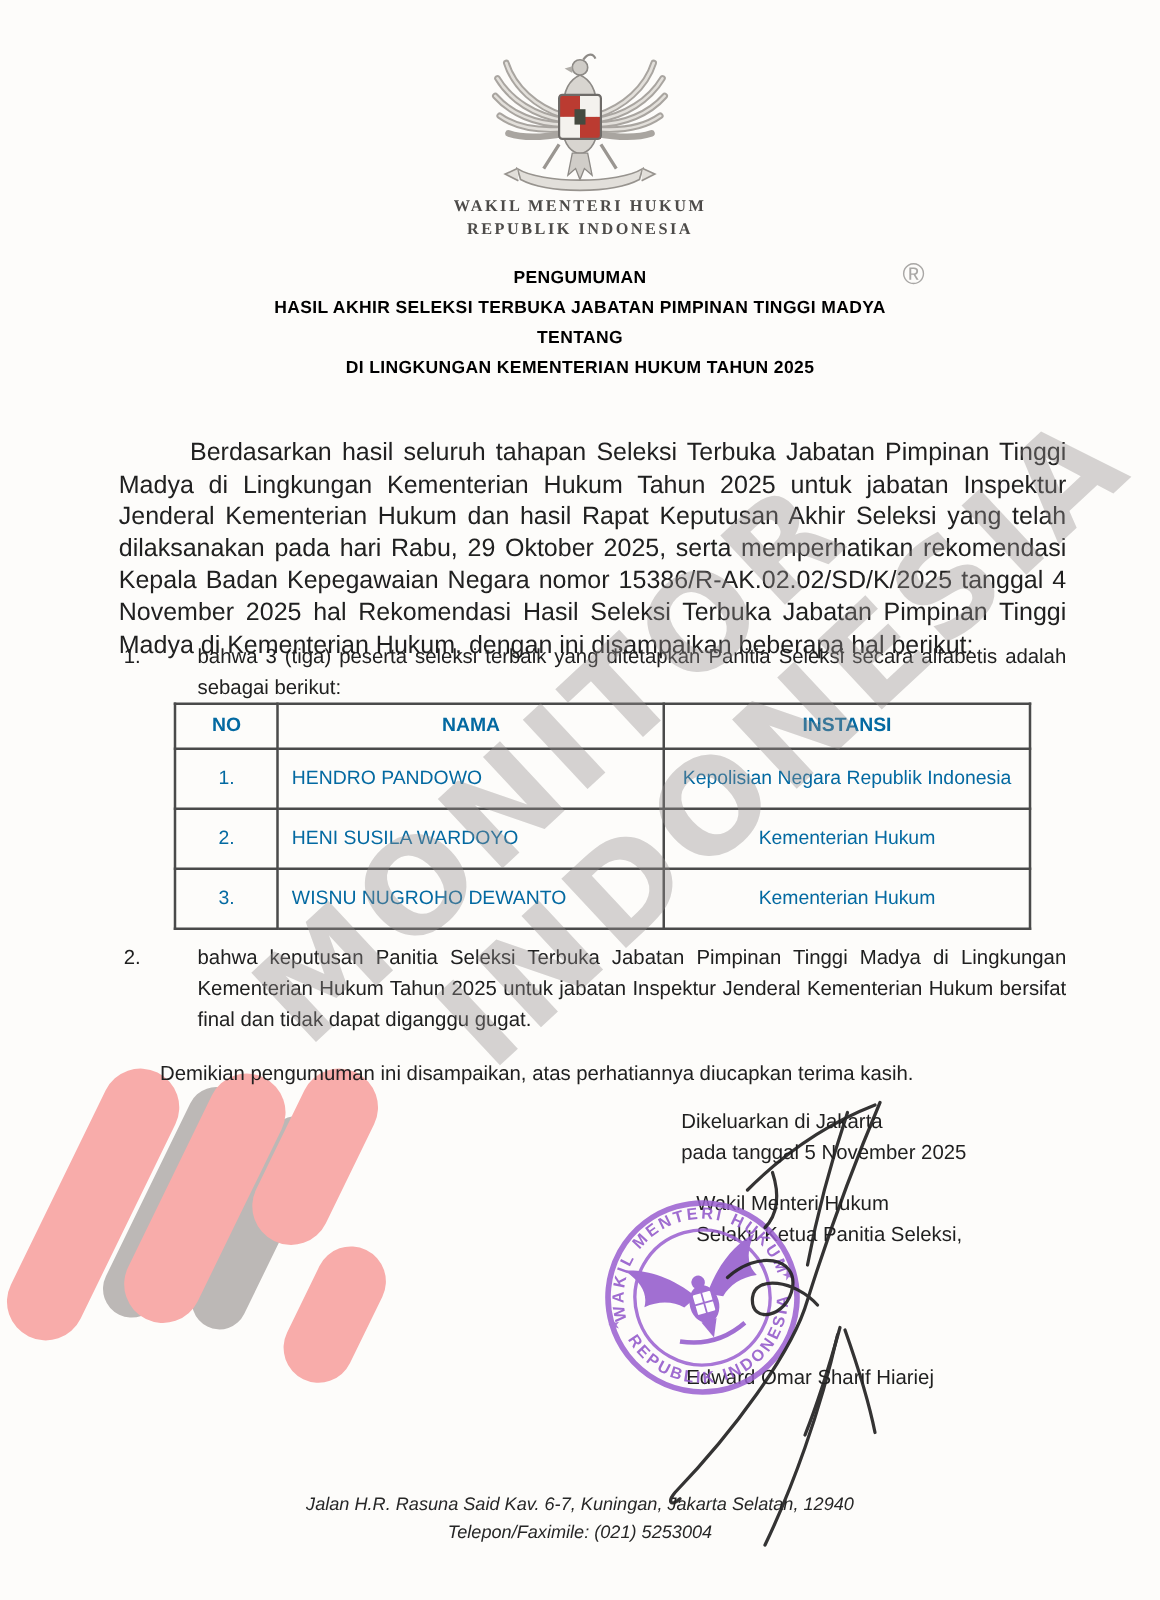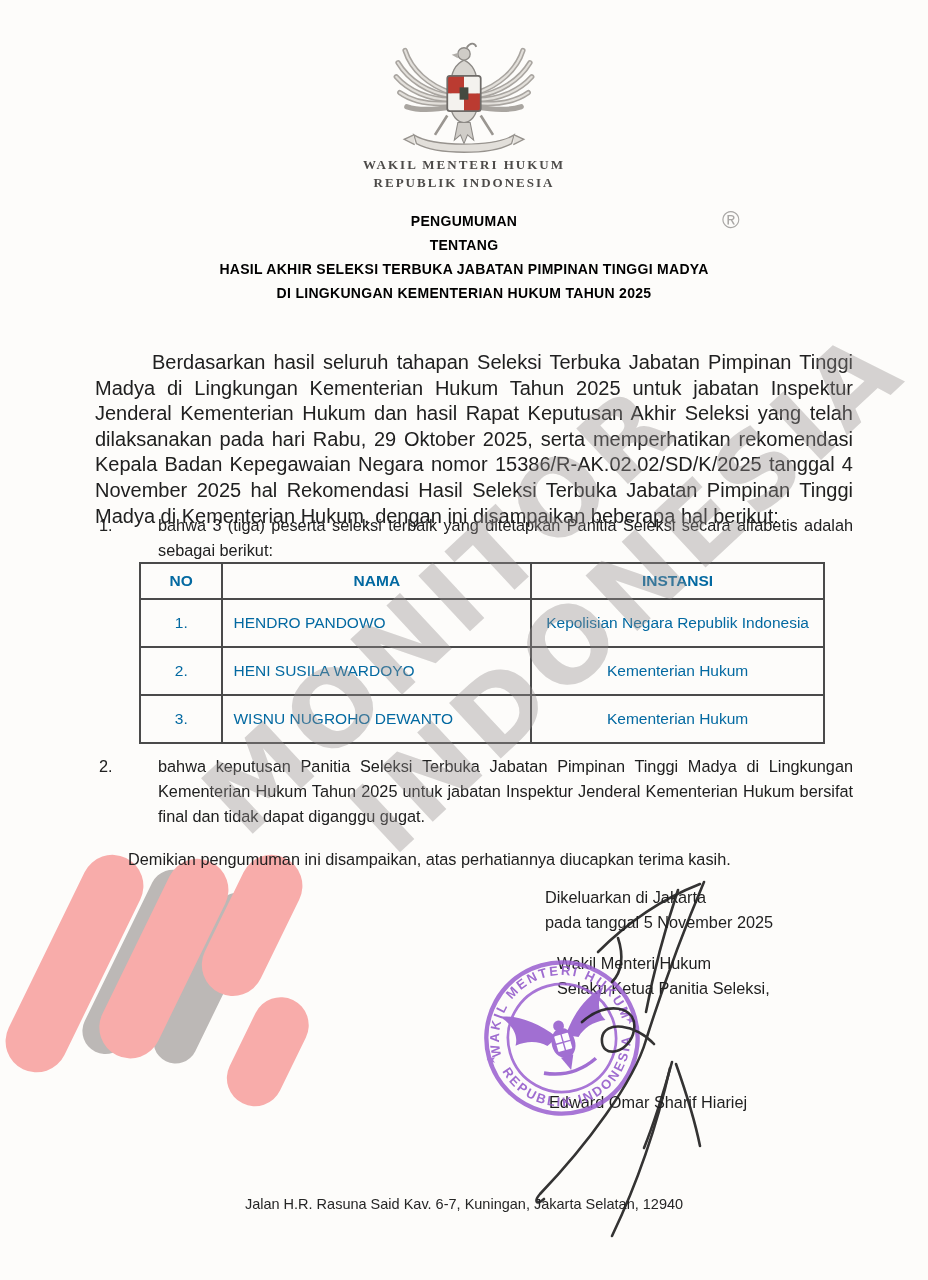--- a/index.html
+++ b/index.html
@@ -76,21 +76,21 @@
   .issued-place{left:545px;top:888px;}
   .issued-date{left:545px;top:913px;}
   .signer-t1{left:557px;top:954px;}
   .signer-t2{left:557px;top:979px;}
   .signer-name{left:549px;top:1093px;}
   .stamp{position:absolute;left:472px;top:948px;width:180px;height:180px;z-index:4;
     transform:rotate(-16deg);opacity:.85;}
   .signature-overlay{position:absolute;left:0;top:0;width:928px;height:1280px;z-index:6;pointer-events:none;}
   
   .footer{position:absolute;left:0;width:100%;text-align:center;z-index:2;
-    font-size:14.5px;color:#262626;}
+    font-size:14.5px;color:#262626;font-style:italic;}
   .f1{top:1196px;}
   .f2{top:1218px;}
 </style>
 </head>
 <body>
 
 <div class="page">
 
   <div class="wm-logo">
     <div class="bar gray b-g1"></div>
@@ -155,22 +155,22 @@
     <path d="M28 126 L17 131 L29 137 M142 126 L153 131 L141 137" stroke="#97938e" stroke-width="1.5" fill="#e2dfda"></path>
   </svg>
 
   <div class="office">
     <div>WAKIL MENTERI HUKUM</div>
     <div>REPUBLIK INDONESIA</div>
   </div>
 
   <div class="title-block">
     <div>PENGUMUMAN</div>
+    <div>HASIL AKHIR SELEKSI TERBUKA JABATAN PIMPINAN TINGGI MADYA</div>
     <div>TENTANG</div>
-    <div>HASIL AKHIR SELEKSI TERBUKA JABATAN PIMPINAN TINGGI MADYA</div>
     <div>DI LINGKUNGAN KEMENTERIAN HUKUM TAHUN 2025</div>
   </div>
 
   <div class="opening">Berdasarkan hasil seluruh tahapan Seleksi Terbuka Jabatan Pimpinan Tinggi Madya di Lingkungan Kementerian Hukum Tahun 2025 untuk jabatan Inspektur Jenderal Kementerian Hukum dan hasil Rapat Keputusan Akhir Seleksi yang telah dilaksanakan pada hari Rabu, 29 Oktober 2025, serta memperhatikan rekomendasi Kepala Badan Kepegawaian Negara nomor 15386/R-AK.02.02/SD/K/2025 tanggal 4 November 2025 hal Rekomendasi Hasil Seleksi Terbuka Jabatan Pimpinan Tinggi Madya di Kementerian Hukum, dengan ini disampaikan beberapa hal berikut:</div>
 
   <div class="item item1">
     <div class="num">1.</div>
     <div class="txt">bahwa 3 (tiga) peserta seleksi terbaik yang ditetapkan Panitia Seleksi secara alfabetis adalah sebagai berikut:</div>
   </div>
 
@@ -248,14 +248,15 @@
       <path d="M598 952 C628 922 664 898 700 884"></path>
       <path d="M618 938 C624 956 622 972 612 982"></path>
       <path d="M582 1022 C606 1000 638 1006 634 1030 C630 1054 600 1060 602 1038 C604 1020 636 1024 654 1044"></path>
       <path d="M672 1062 C662 1098 652 1128 644 1148"></path>
       <path d="M676 1064 C688 1098 696 1126 700 1146"></path>
       <path d="M670 1068 C656 1130 634 1190 612 1236"></path>
     </g>
   </svg>
 
   <div class="footer f1">Jalan H.R. Rasuna Said Kav. 6-7, Kuningan, Jakarta Selatan, 12940</div>
+  <div class="footer f2">Telepon/Faximile: (021) 5253004</div>
 
 </div>
 
 </body></html>

